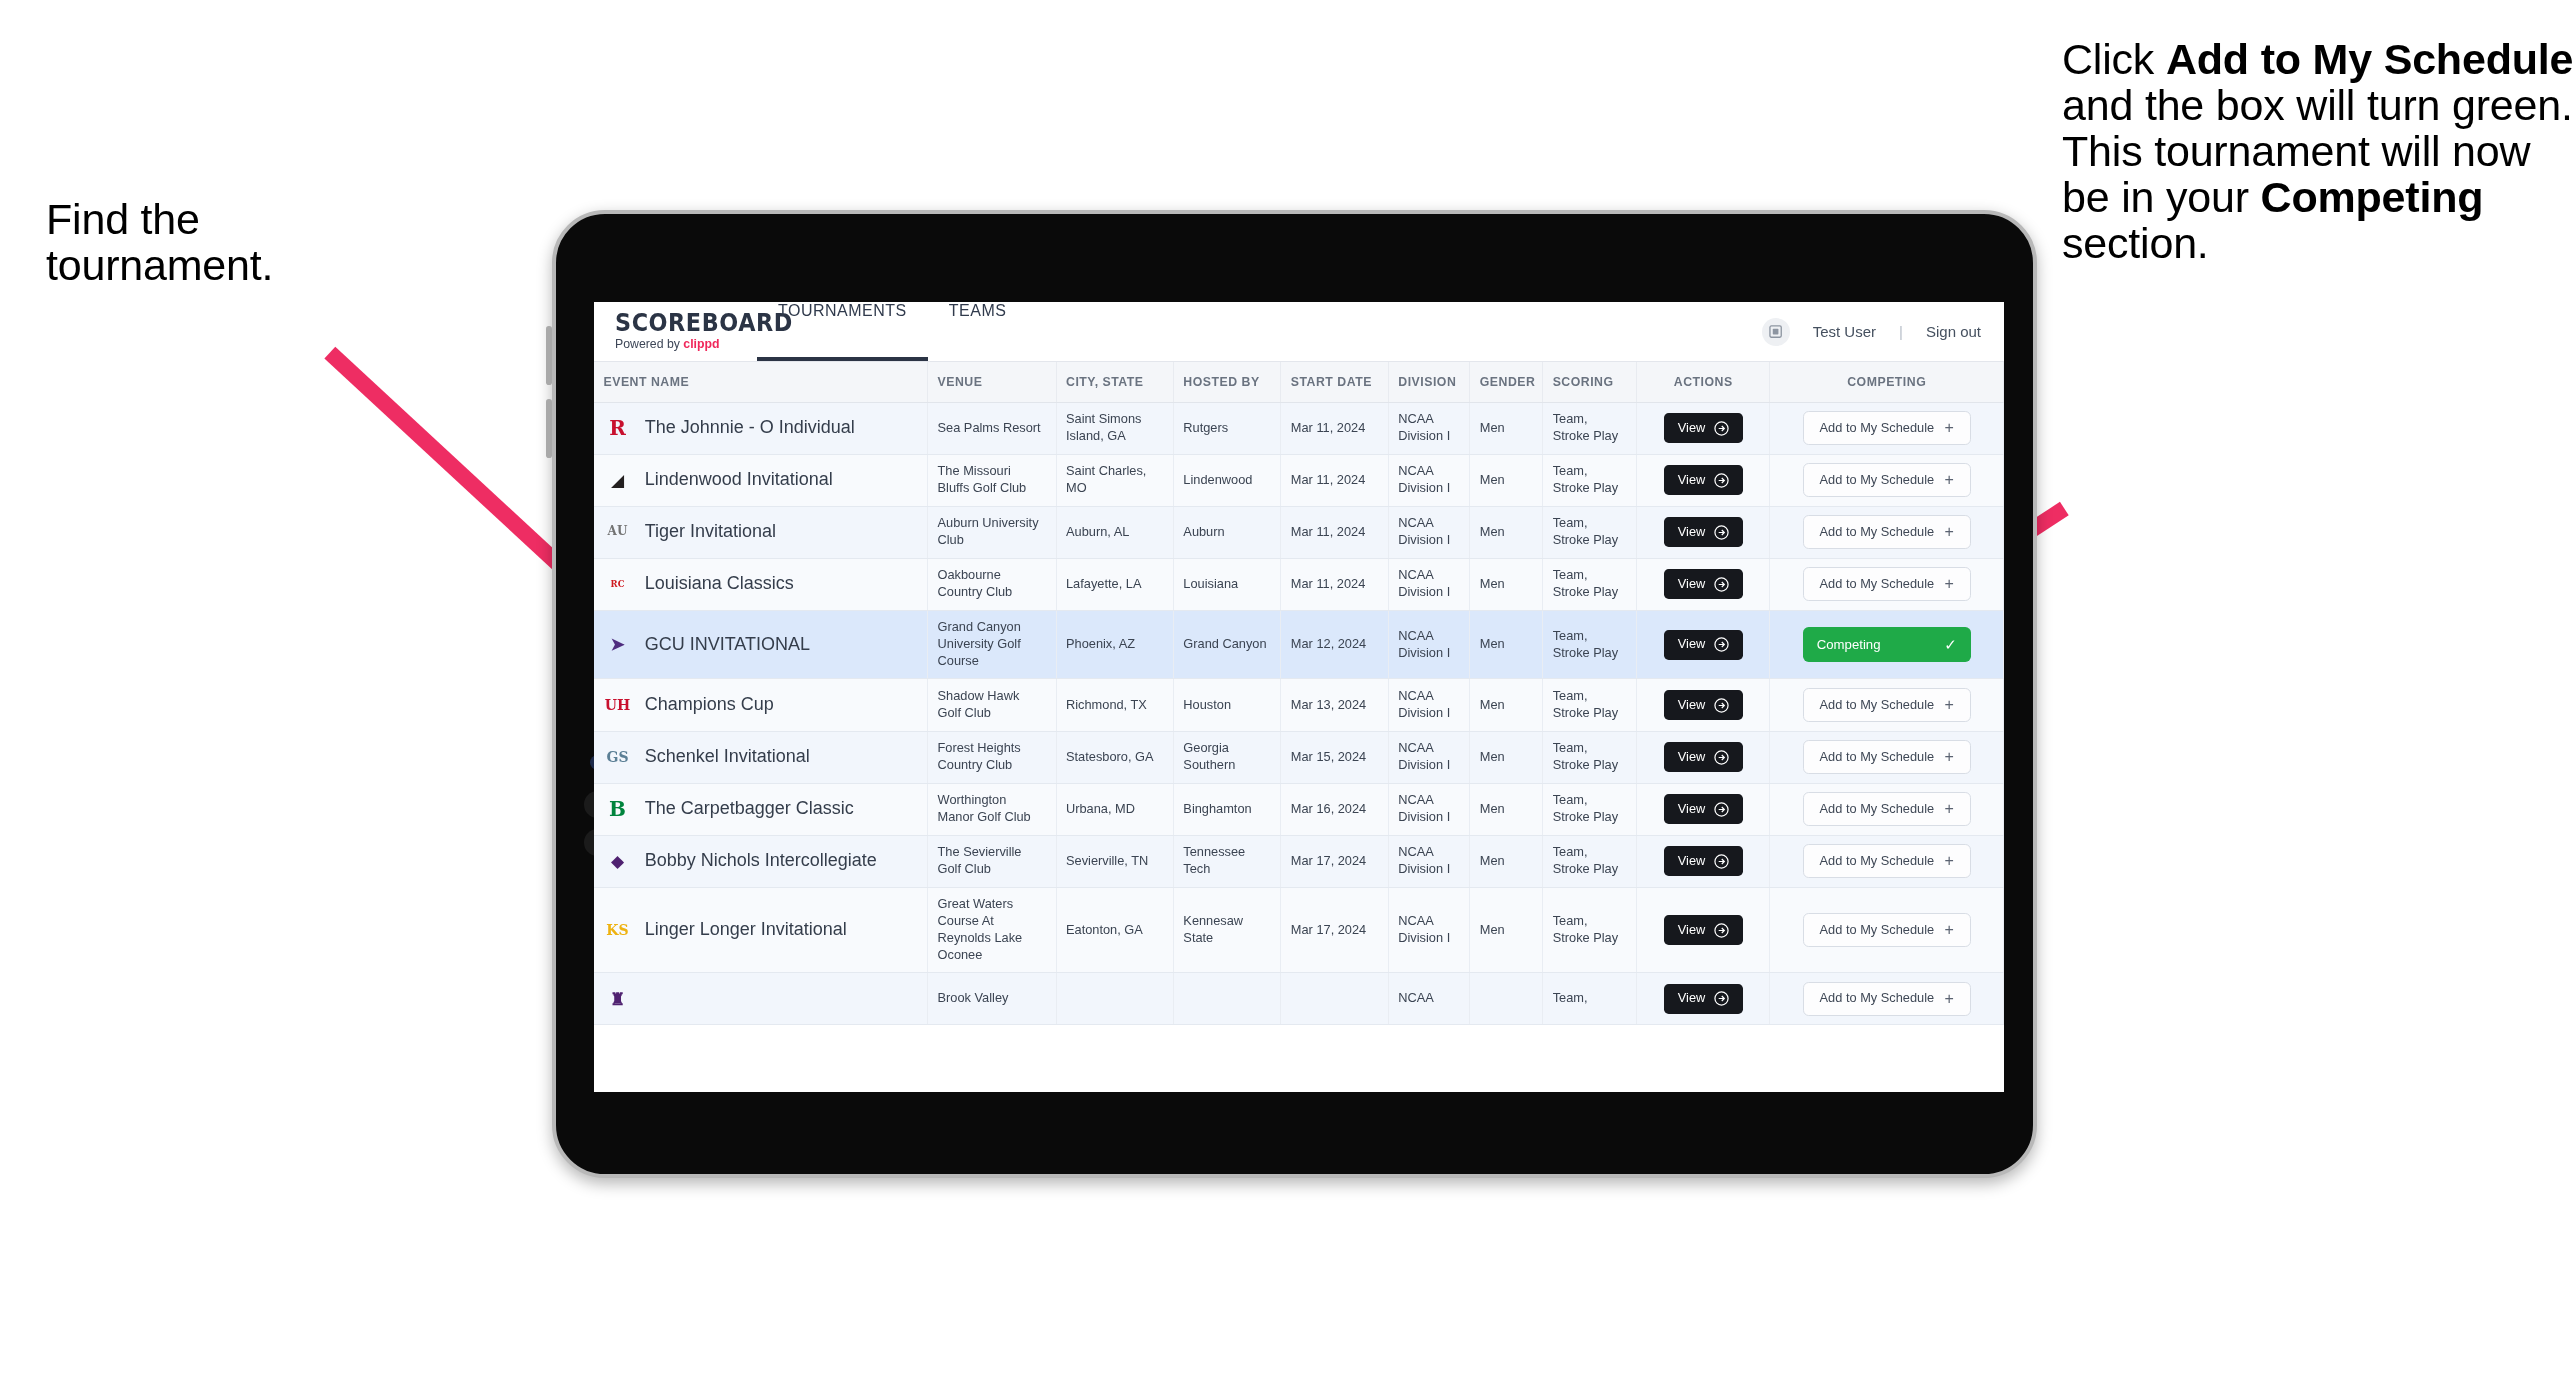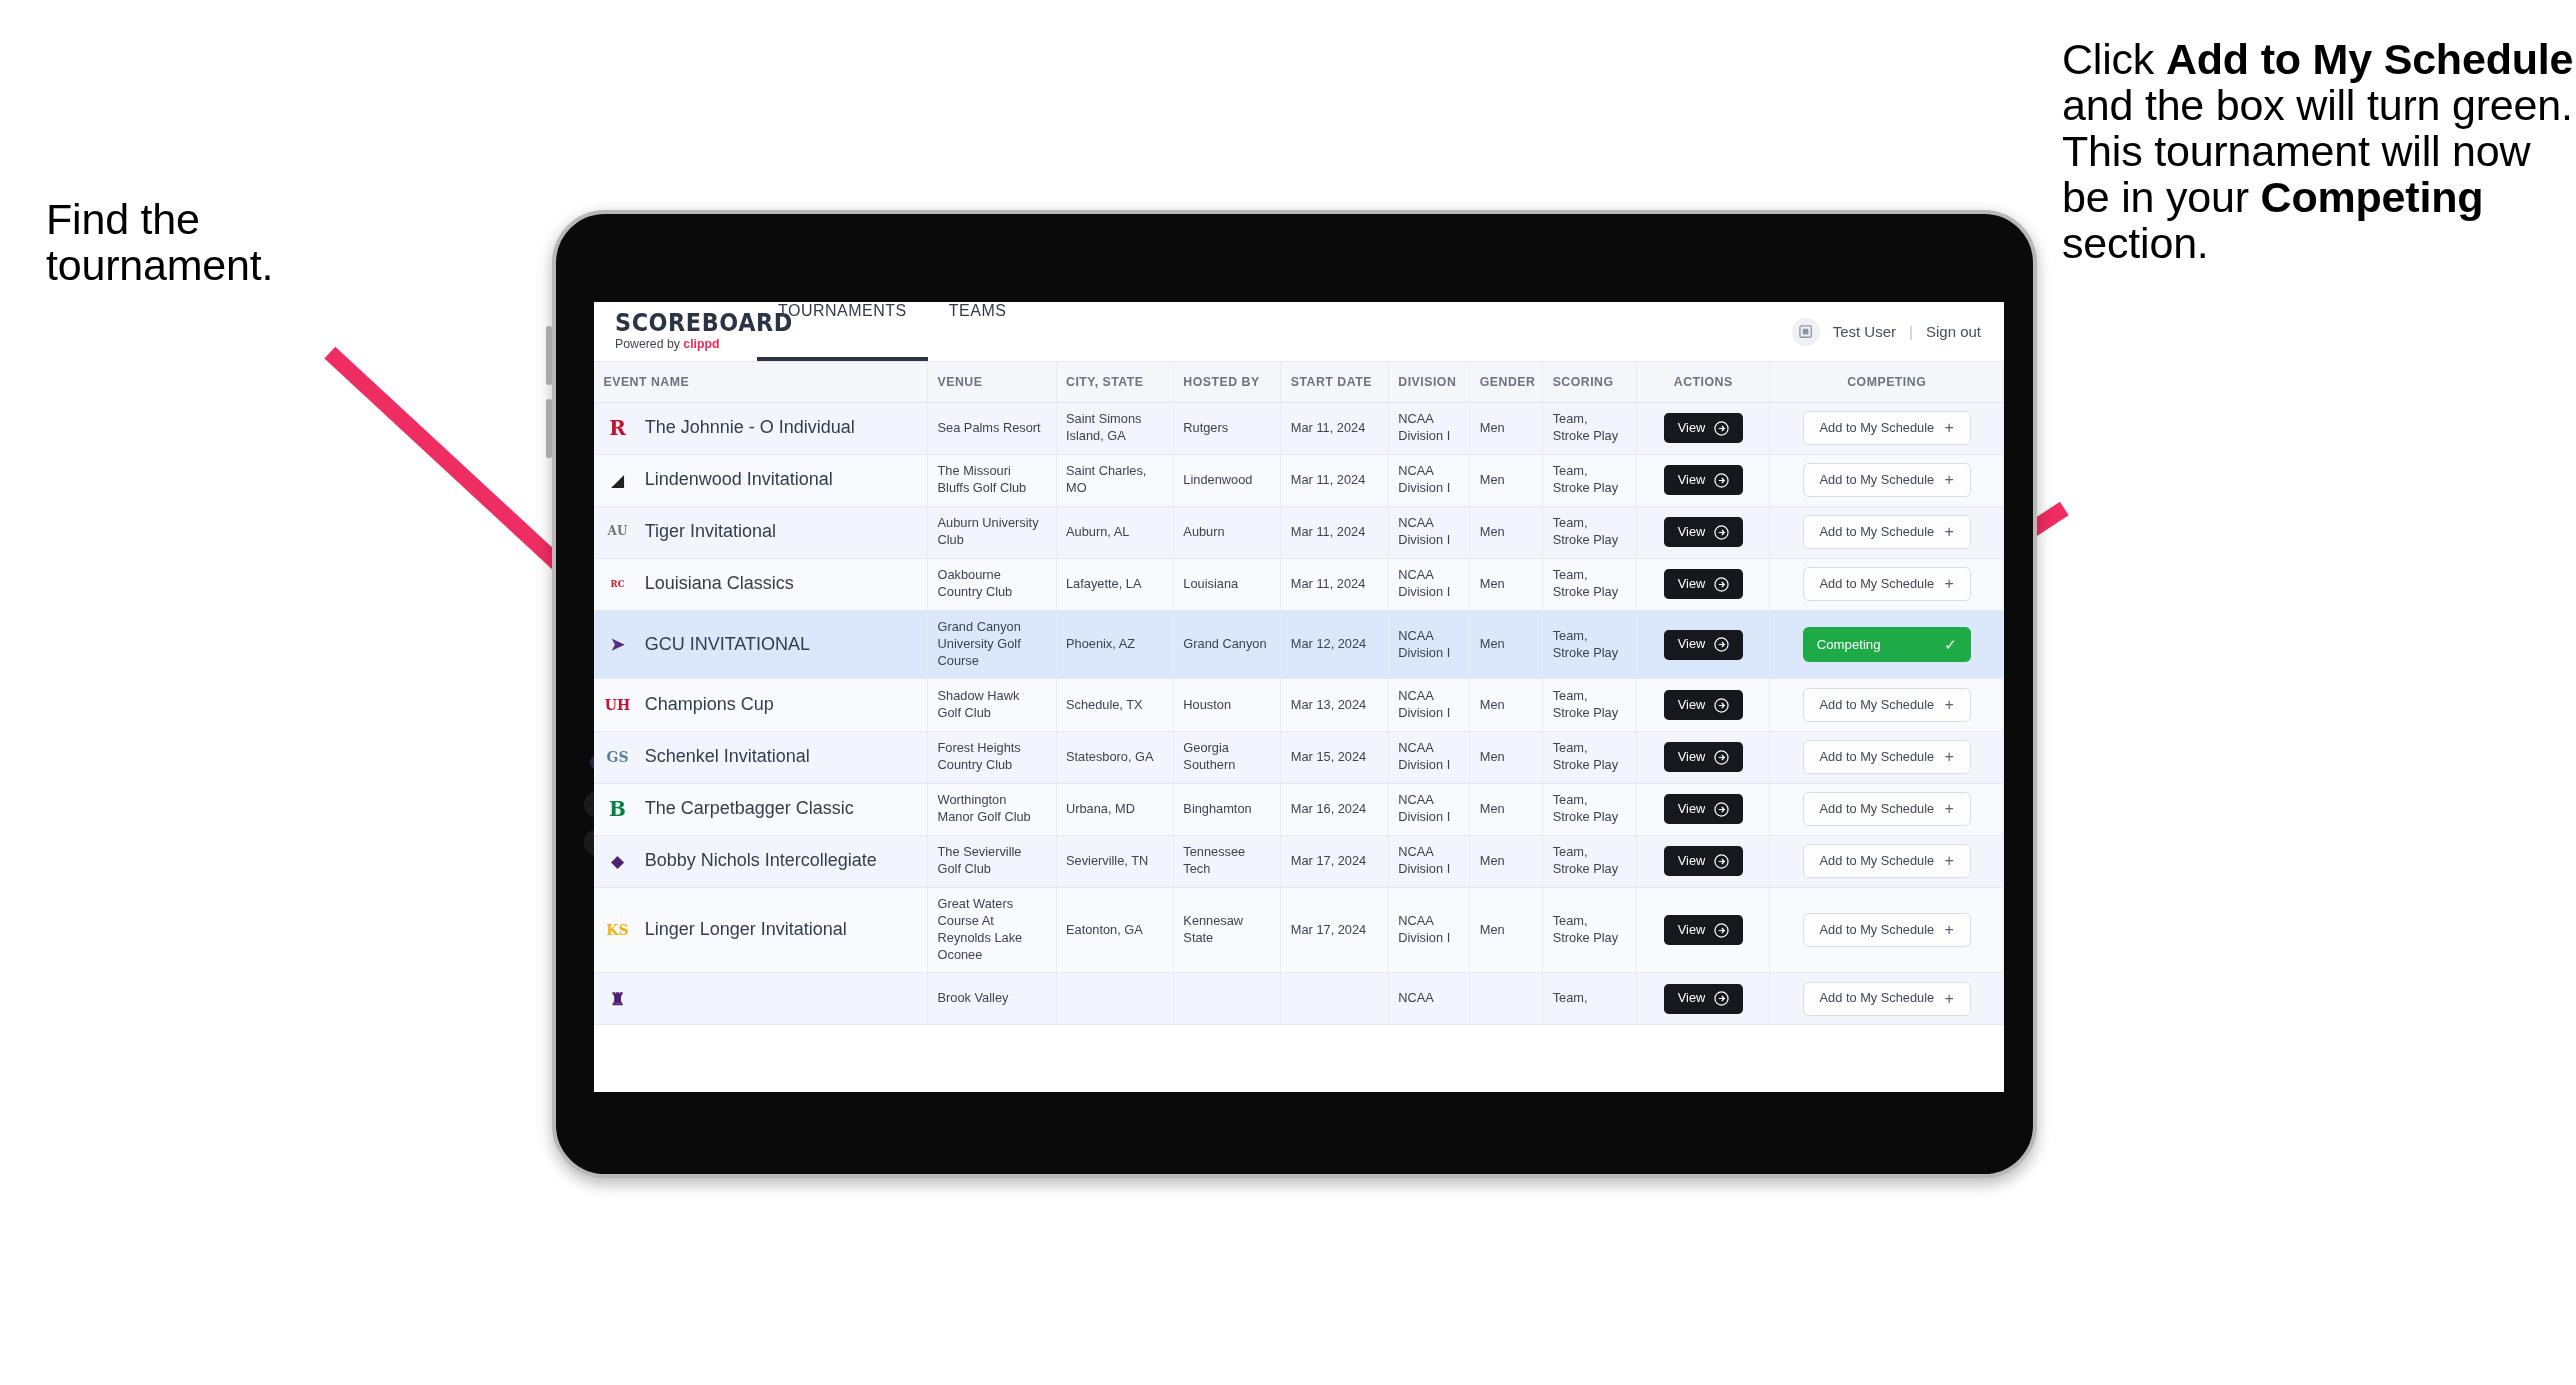--- a/index.html
+++ b/index.html
@@ -81,21 +81,21 @@
     display: flex; align-items: flex-start; justify-content: center;
     font-size: 16px; letter-spacing: 0.5px; color: #303a4c;
     padding: 0 21px; position: relative; cursor: pointer;
   }
   .nav-tab.active::after {
     content: ""; position: absolute; left: 0; right: 0; bottom: 0;
     height: 3.8px; background: #2b3445;
   }
   #topbar-right {
     margin-left: auto; display: flex; align-items: center;
-    gap: 13px; padding-right: 23px;
+    gap: 23px; padding-right: 23px;
   }
   #avatar {
     width: 28px; height: 28px; border-radius: 50%;
     background: #eef0f3; display: flex; align-items: center; justify-content: center;
   }
   #avatar svg { display: block; }
   .user-txt { font-size: 15px; color: #45505f; }
   .user-sep { color: #b8bfc9; font-size: 15px; }
 
   
@@ -385,21 +385,21 @@
                   </span></td>
               </tr>
               <tr class="alt">
                 <td class="ev">
                   <div class="ev-inner">
                     <span class="logo" style="color:#c8102e;font-size:14px">UH</span>
                     <span class="ev-name">Champions Cup</span>
                   </div>
                 </td>
                 <td class="">Shadow Hawk Golf Club</td>
-                <td class="">Schedule, TX</td>
+                <td class="">Richmond, TX</td>
                 <td class="">Houston</td>
                 <td class="">Mar 13, 2024</td>
                 <td class="">NCAA Division I</td>
                 <td class="">Men</td>
                 <td class="">Team, Stroke Play</td>
                 <td class="c-center"><span class="btn-view">
                     <span>View</span>
                     <svg class="arrow-circ" viewBox="0 0 16 16">
                       <circle cx="8" cy="8" r="7" fill="none" stroke="#fff" stroke-width="1.3"></circle>
                       <path d="M5 8h6M8.3 5.3L11 8l-2.7 2.7" fill="none" stroke="#fff" stroke-width="1.3"></path>

